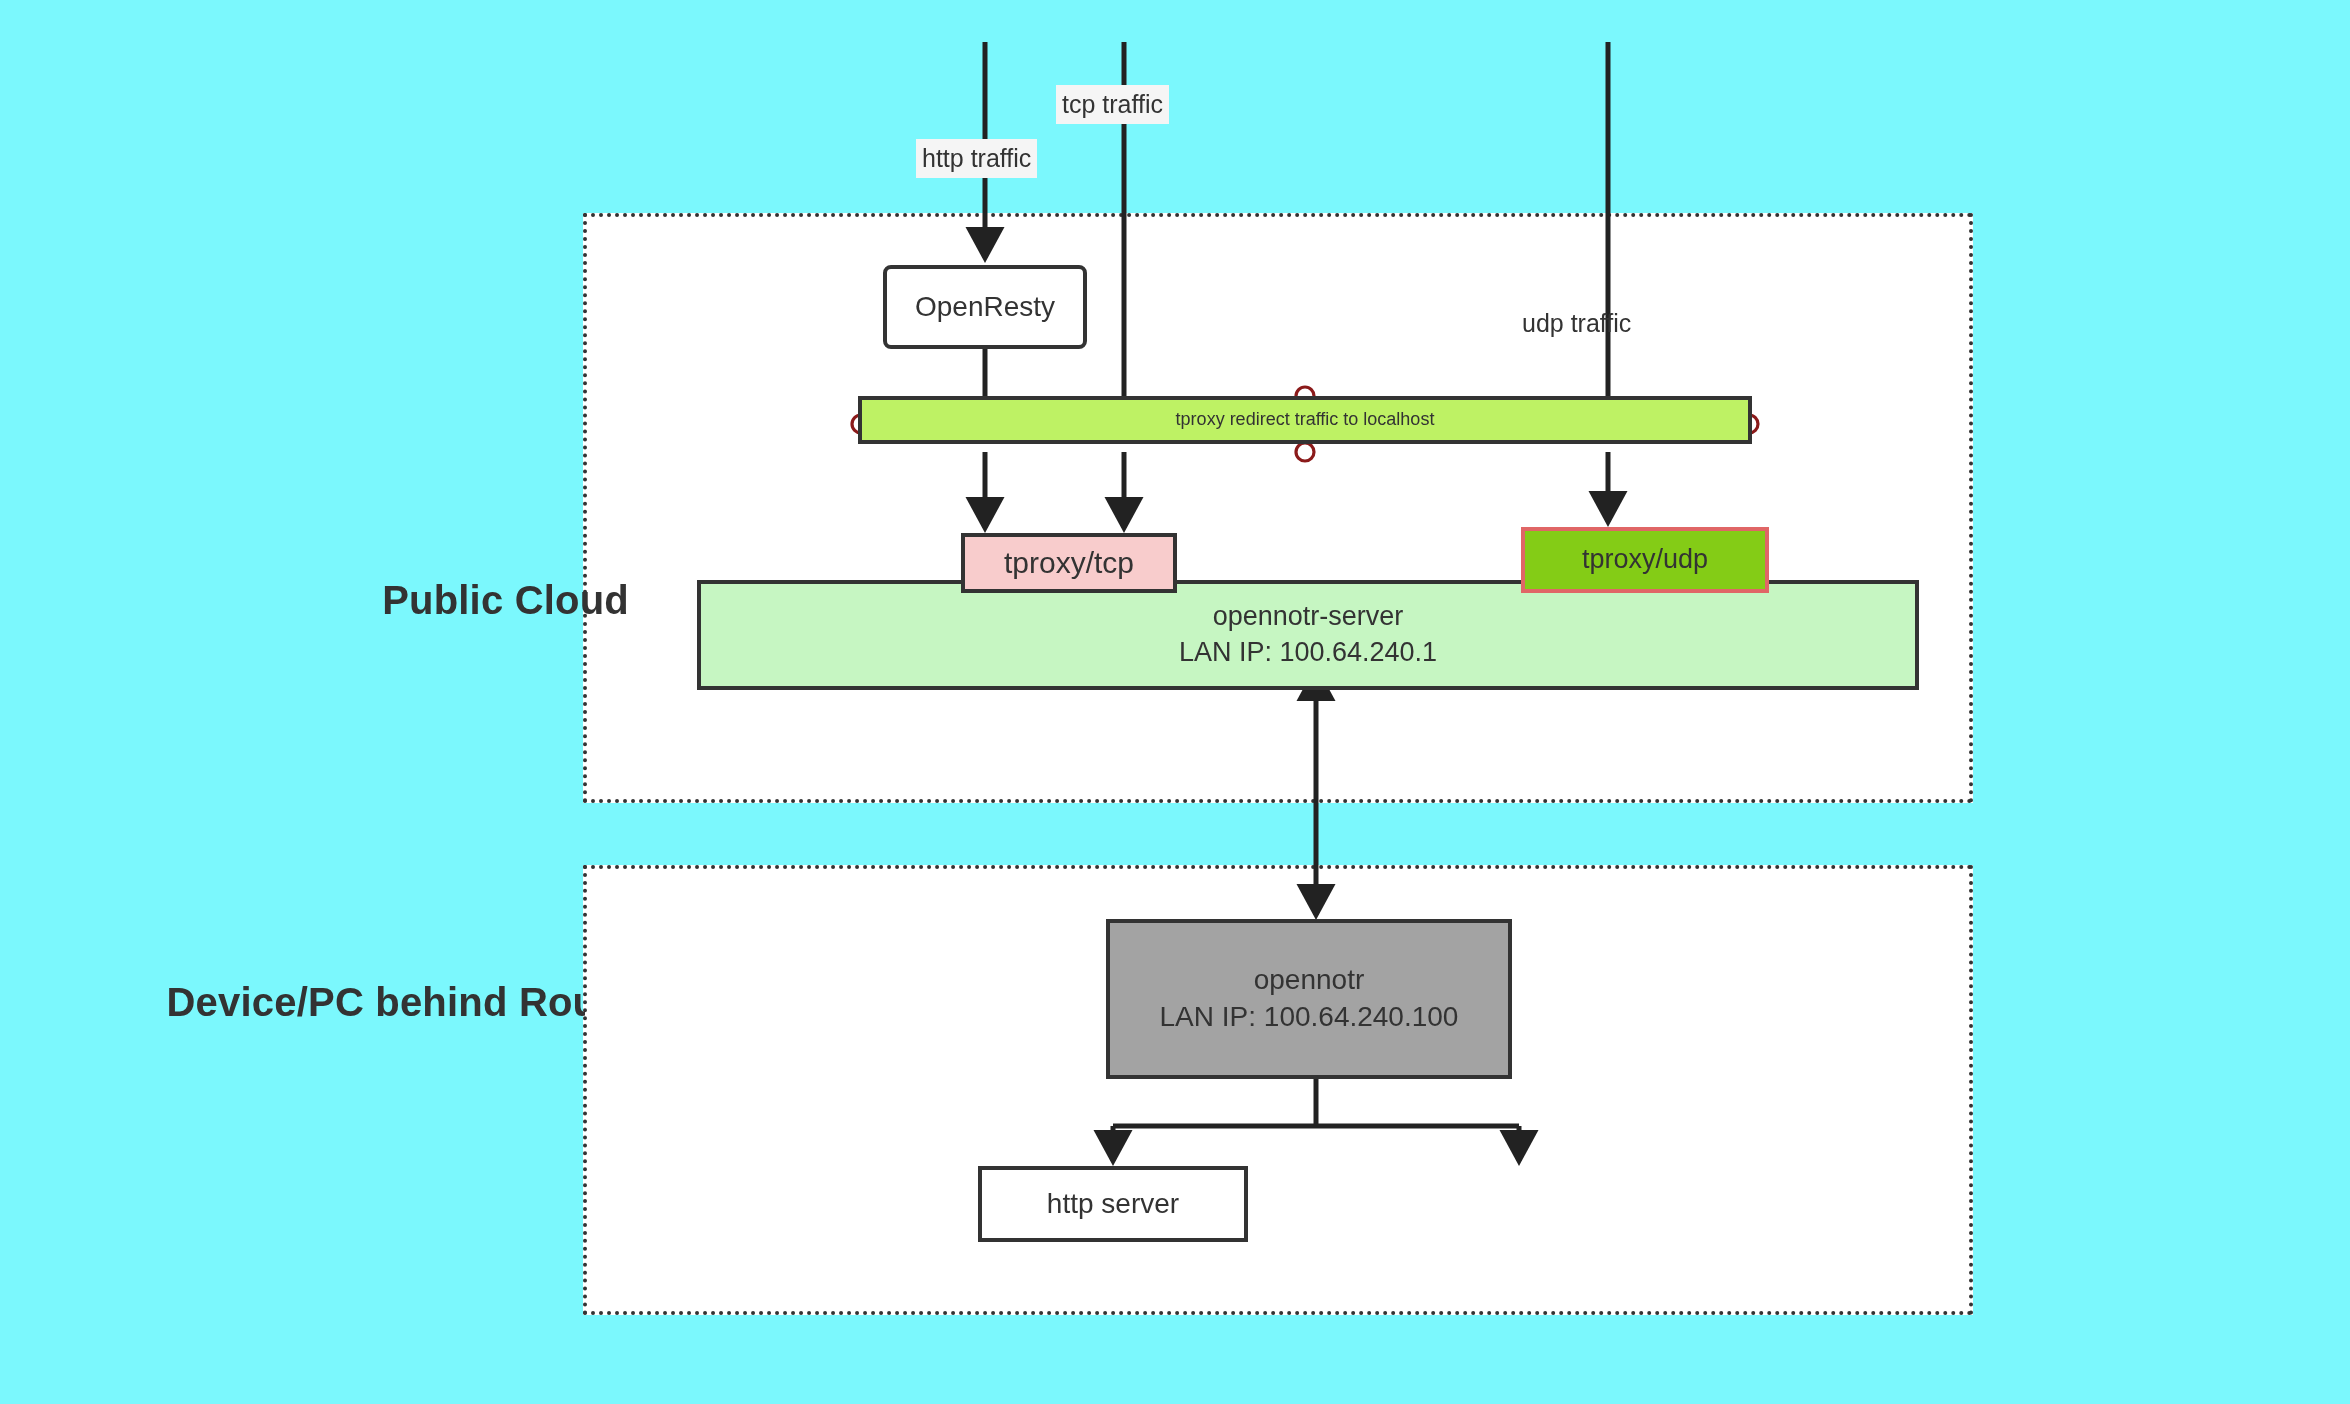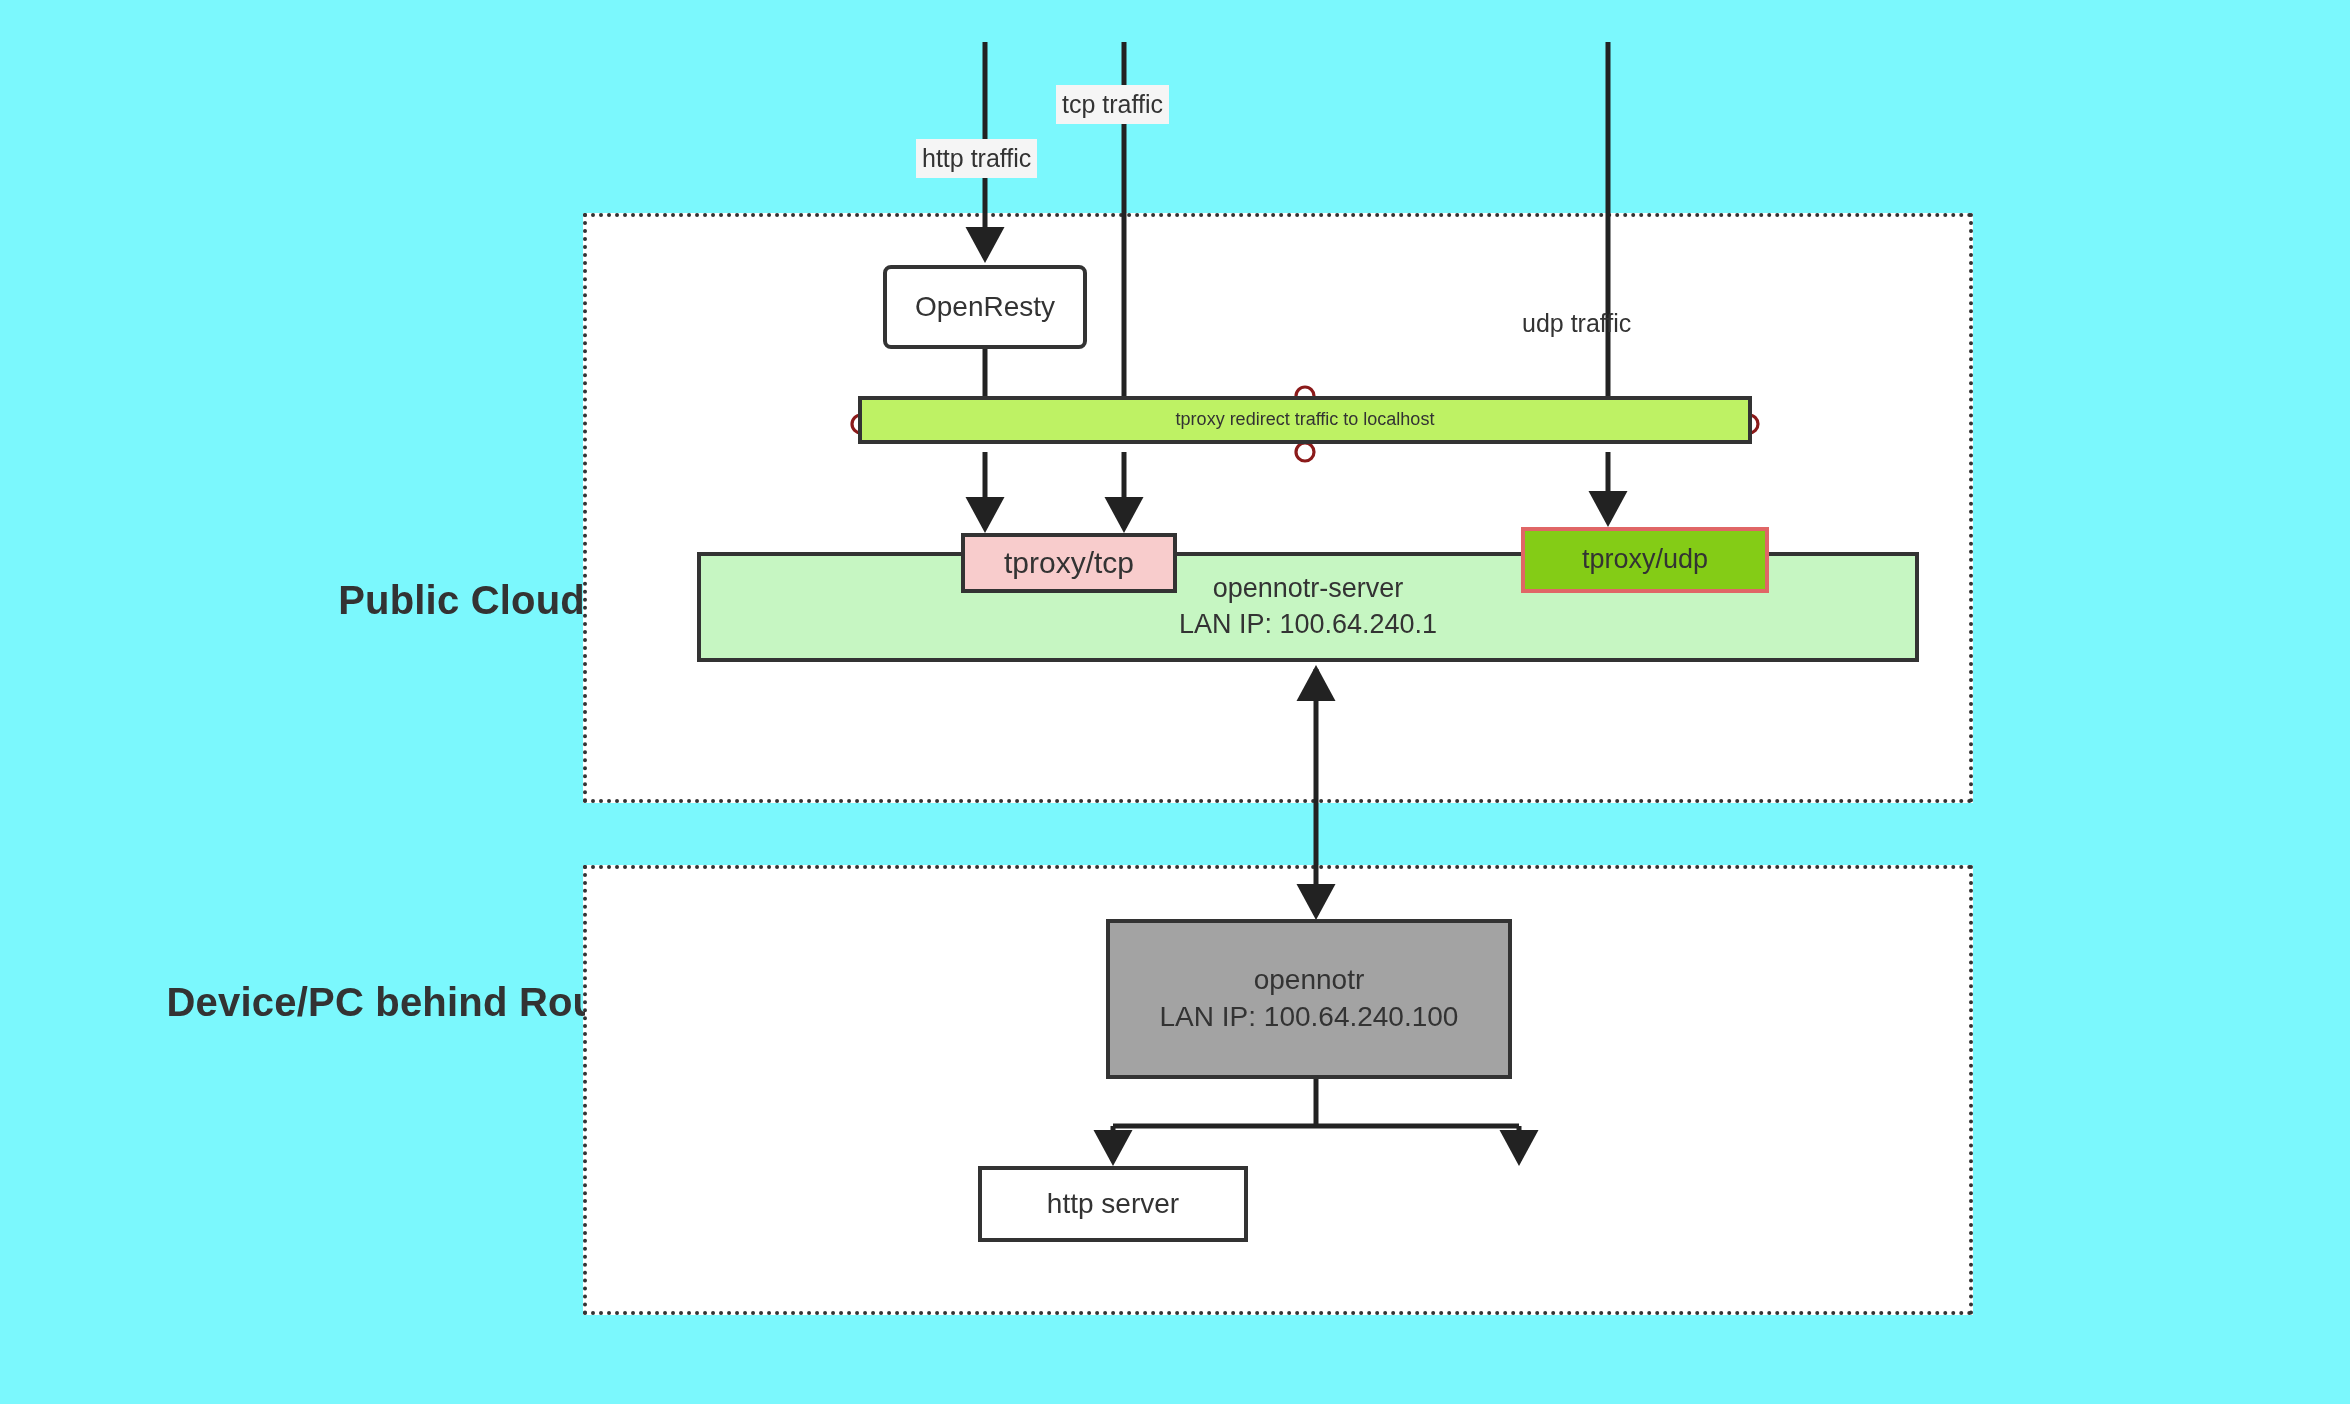--- a/index.html
+++ b/index.html
@@ -40,20 +40,21 @@
     position: absolute;
     color: #333333;
     font-size: 40px;
     font-weight: bold;
     white-space: nowrap;
     letter-spacing: 0.2px;
   }
   #label-public-cloud {
     left: 0px; top: 578px; width: 585px;
     text-align: right;
+    padding-left: 44px;
   }
   #label-device-pc {
     left: 0px; top: 980px; width: 585px;
     text-align: right;
     overflow: hidden;
     text-indent: 0;
   }
   #label-device-pc .inner {
     display: inline-block;
     margin-right: -64px; 
@@ -95,21 +96,21 @@
   }
   #node-tproxy-udp {
     left: 1504px; top: 527px; width: 248px; height: 66px;
     background: #84cc16;
     border: 4px solid #e06666;
     font-size: 27px;
     z-index: 5;
     margin-left: 17px;
   }
   #node-opennotr-server {
-    left: 697px; top: 552px; width: 1222px; height: 110px;
+    left: 697px; top: 580px; width: 1222px; height: 110px;
     background: #c6f6c2;
     border: 4px solid #333333;
     font-size: 27px;
     z-index: 2;
   }
   #node-opennotr {
     left: 1106px; top: 919px; width: 406px; height: 160px;
     background: #a3a3a3;
     border: 4px solid #333333;
     font-size: 28px;

